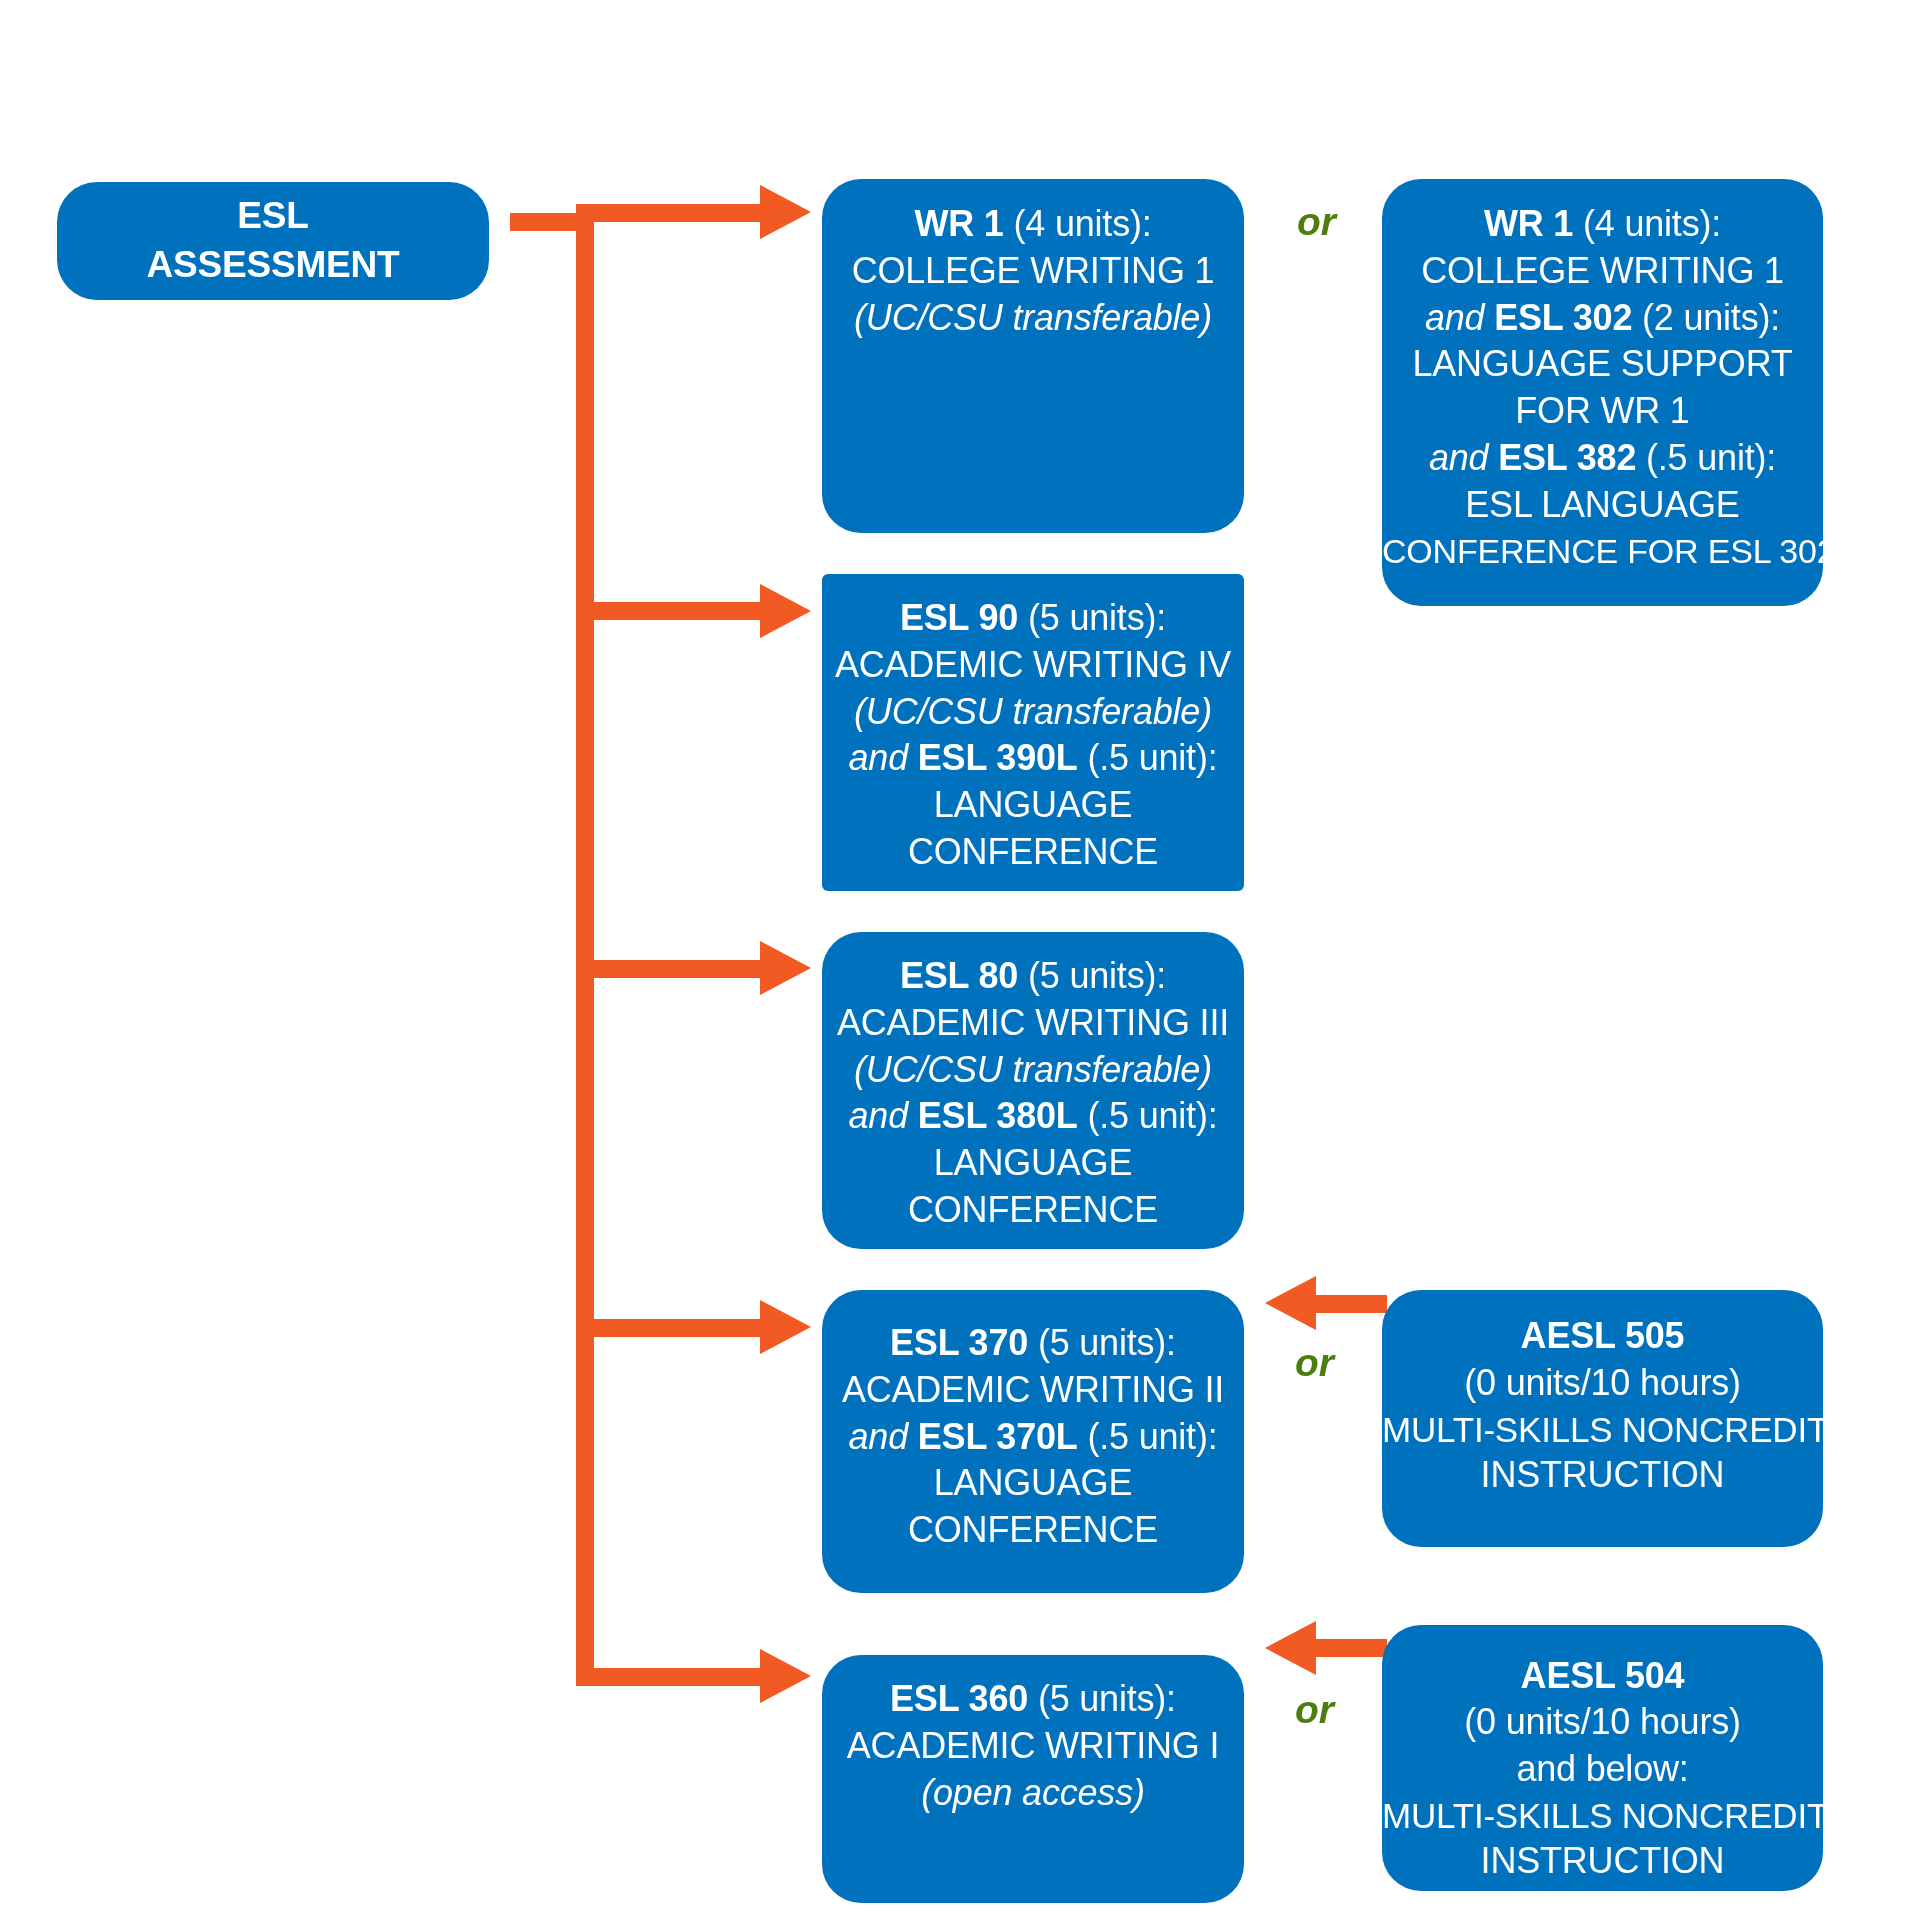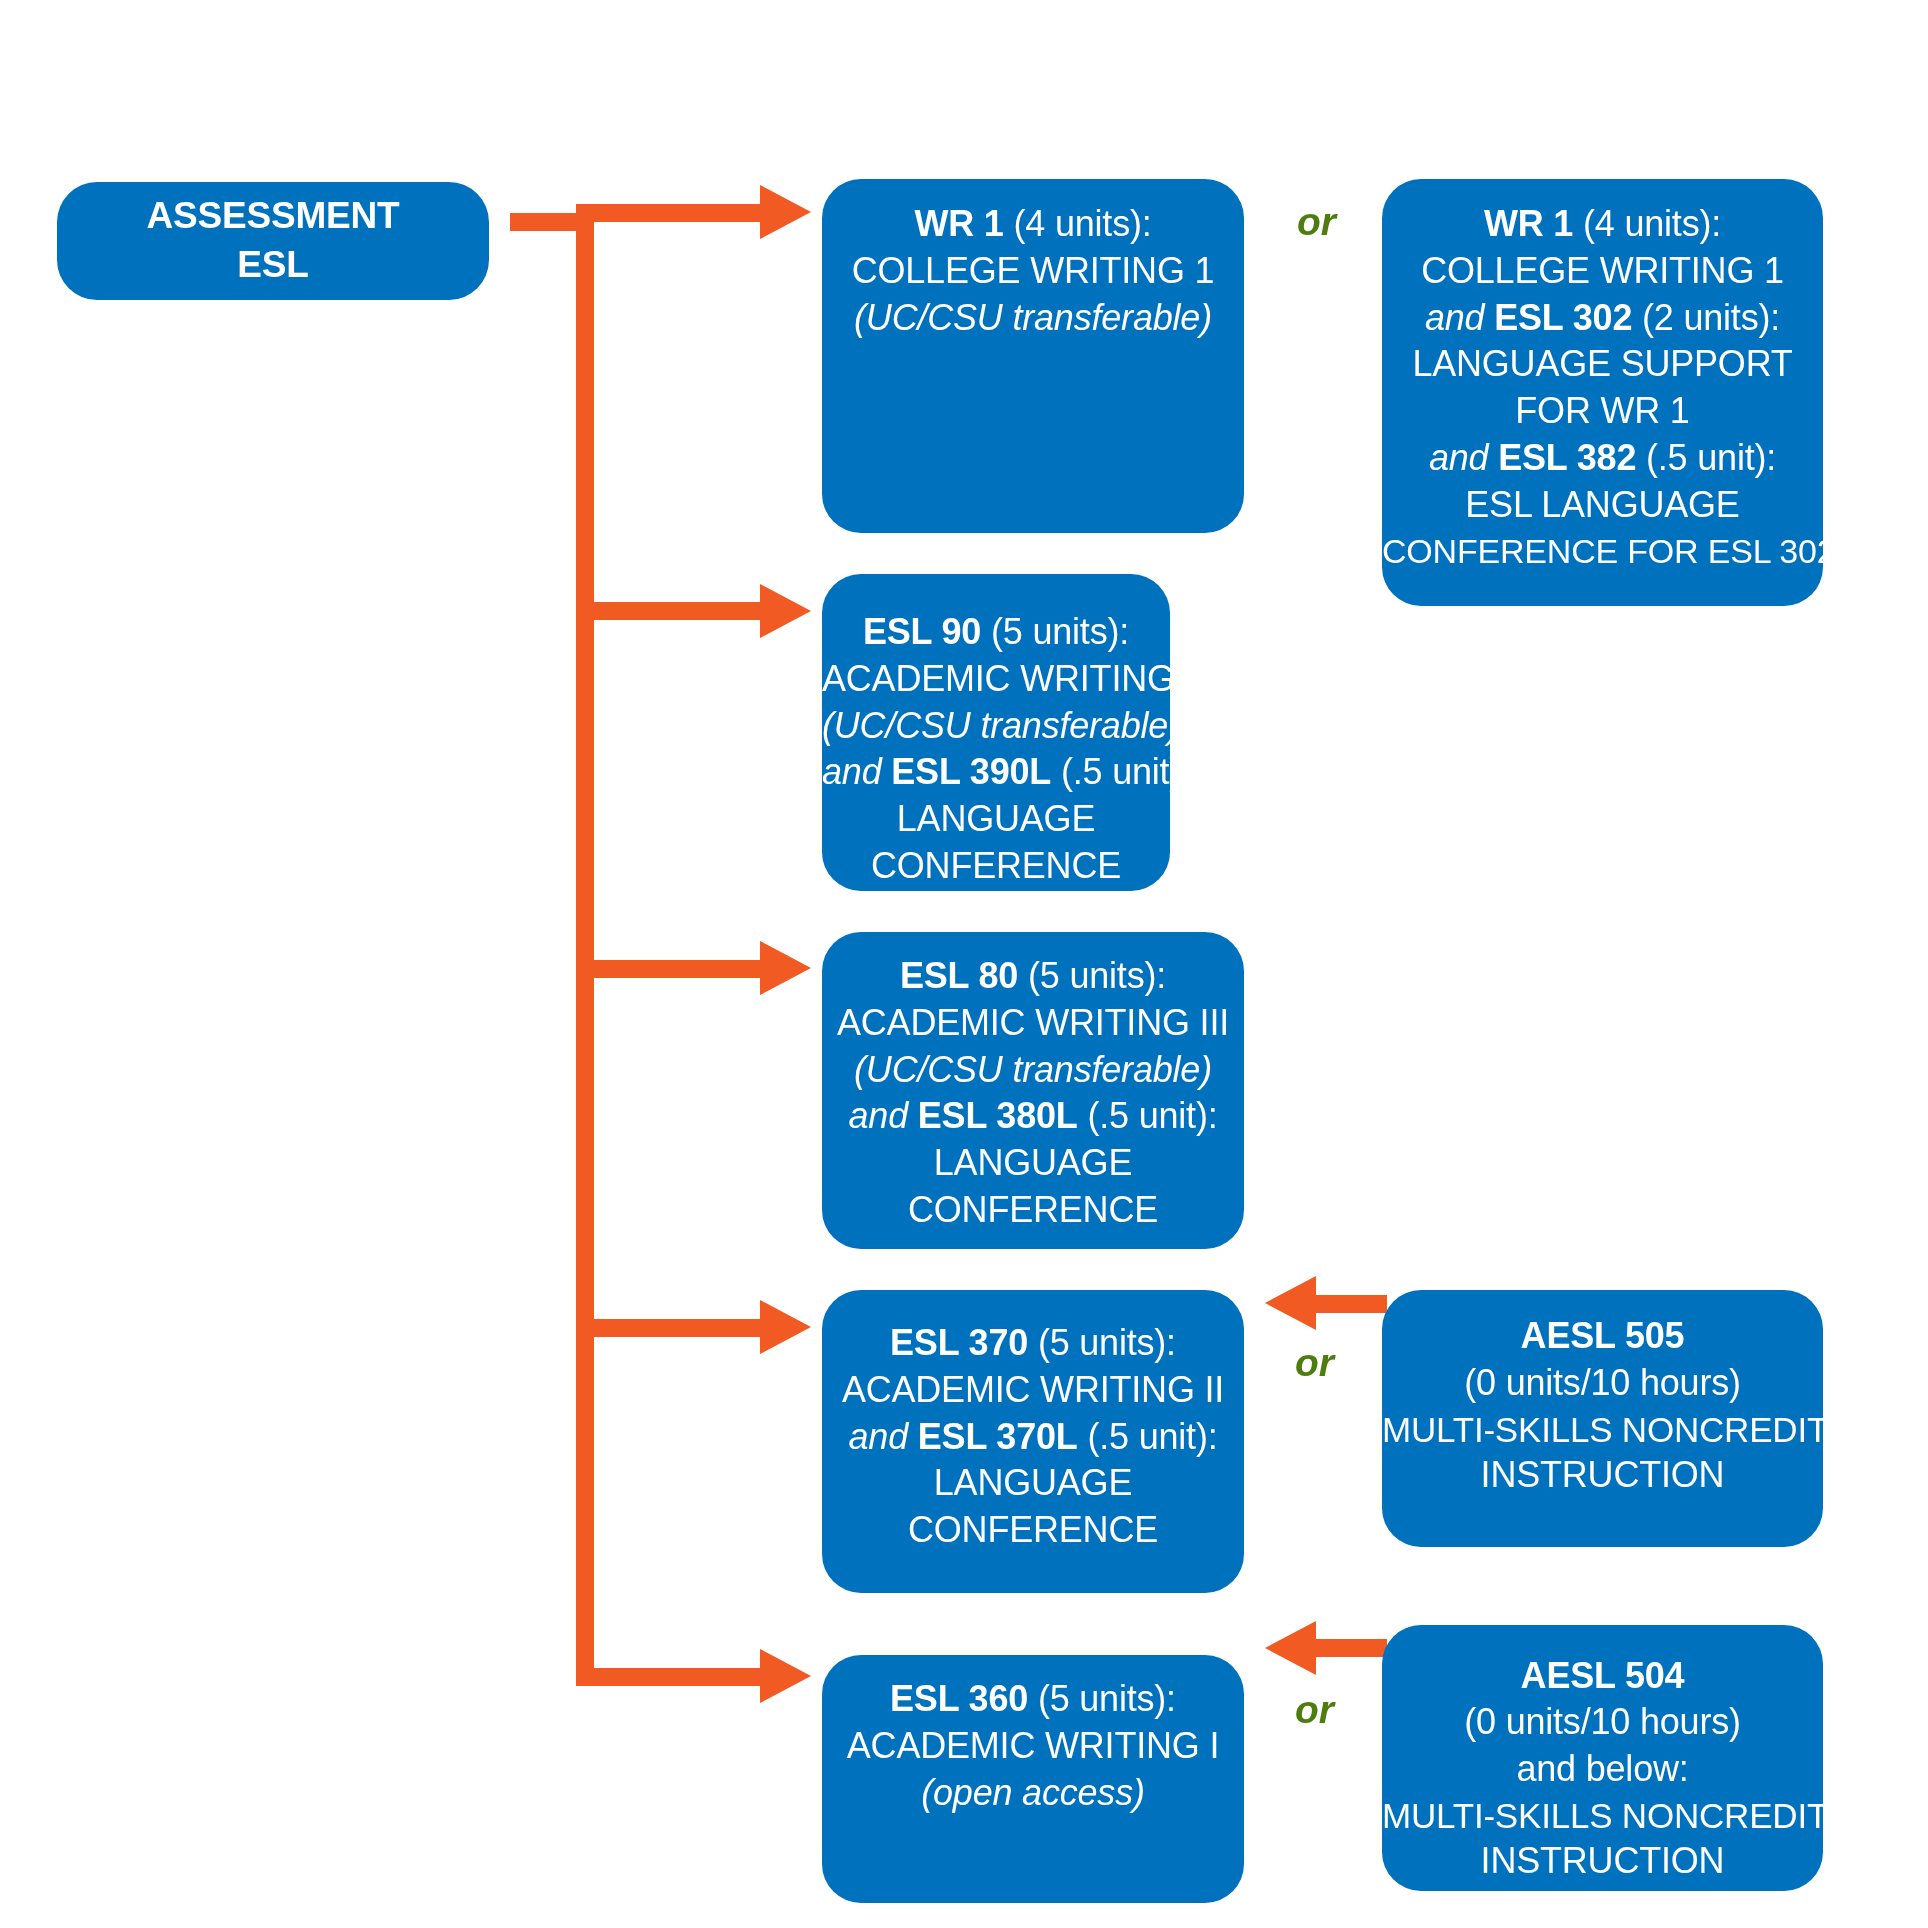--- a/index.html
+++ b/index.html
@@ -46,21 +46,21 @@
     left: 57px; top: 182px; width: 432px; height: 118px;
     border-radius: 40px;
     justify-content: center;
     font-weight: bold;
     font-size: 37px;
     line-height: 1.32;
   }
 
   
   #node-wr1         { left: 822px; top: 179px;  width: 422px; height: 354px; padding-top: 22px; }
-  #node-esl90       { left: 822px; top: 574px;  width: 348px; height: 317px; padding-top: 35px; }
+  #node-esl90       { left: 822px; top: 574px;  width: 422px; height: 317px; padding-top: 21px; border-radius: 6px; }
   #node-esl80       { left: 822px; top: 932px; width: 422px; height: 317px; padding-top: 21px; }
   #node-esl370      { left: 822px; top: 1290px; width: 422px; height: 303px; padding-top: 30px; }
   #node-esl360      { left: 822px; top: 1639px; width: 422px; height: 248px; padding-top: 21px; margin-top: 16px; }
 
   
   #node-wr1-esl302  { left: 1382px; top: 179px;  width: 441px; height: 427px; padding-top: 22px; }
   #node-aesl505     { left: 1382px; top: 1290px; width: 441px; height: 257px; padding-top: 23px; }
   #node-aesl504     { left: 1382px; top: 1625px; width: 441px; height: 266px; padding-top: 27.5px; }
 
   
@@ -118,22 +118,22 @@
   <div class="arrow-head left" style="left:1265px; top:1276px;"></div>
 
   <div class="trunk-h" style="left:1315px; top:1639px; width:72px; height:18.4px;"></div>
   <div class="arrow-head left" style="left:1265px; top:1621px;"></div>
 
   <span class="or-label" style="left:1297px; top:202px;">or</span>
   <span class="or-label" style="left:1295px; top:1343px;">or</span>
   <span class="or-label" style="left:1295px; top:1690px;">or</span>
 
   <div class="node" id="node-assessment">
+    <span class="ln b">ESL</span>
     <span class="ln b">ASSESSMENT</span>
-    <span class="ln b">ESL</span>
   </div>
 
   <div class="node" id="node-wr1">
     <span class="ln"><b>WR 1</b><span> (4 units):</span></span>
     <span class="ln">COLLEGE WRITING 1</span>
     <span class="ln i">(UC/CSU transferable)</span>
   </div>
 
   <div class="node" id="node-wr1-esl302">
     <span class="ln"><b>WR 1</b><span> (4 units):</span></span>

